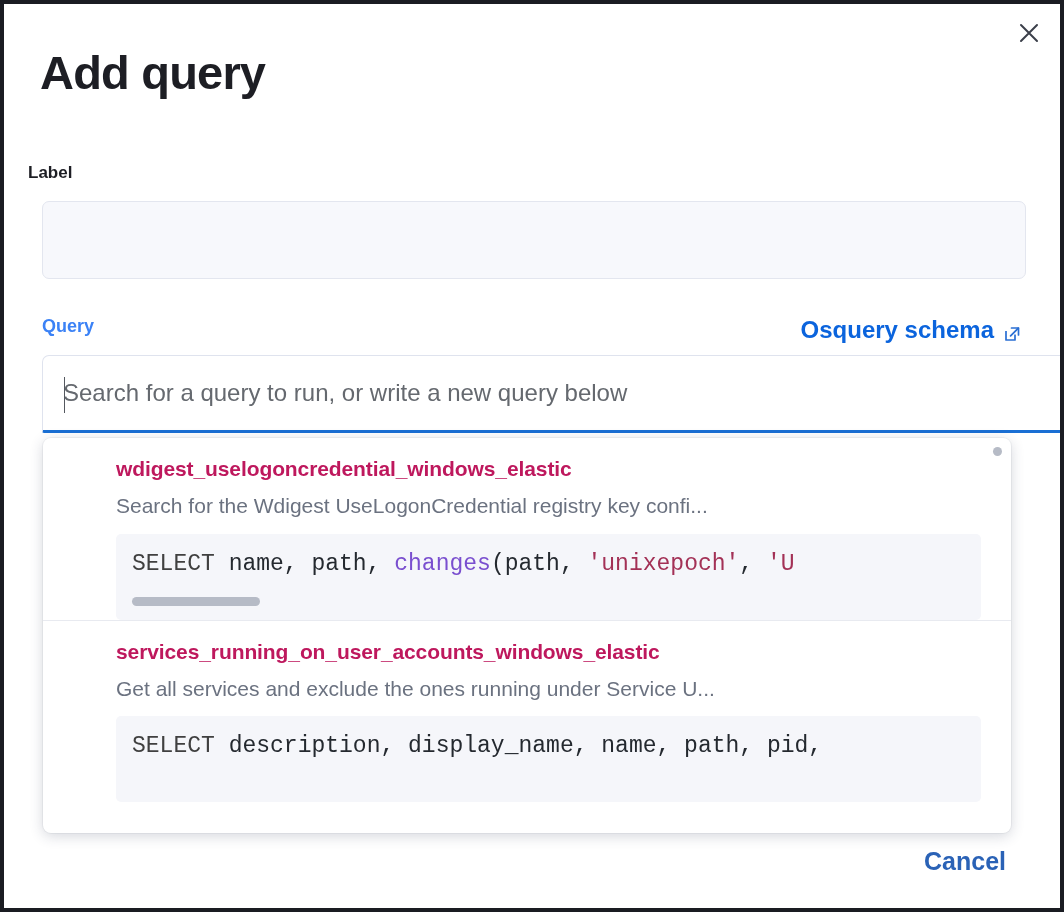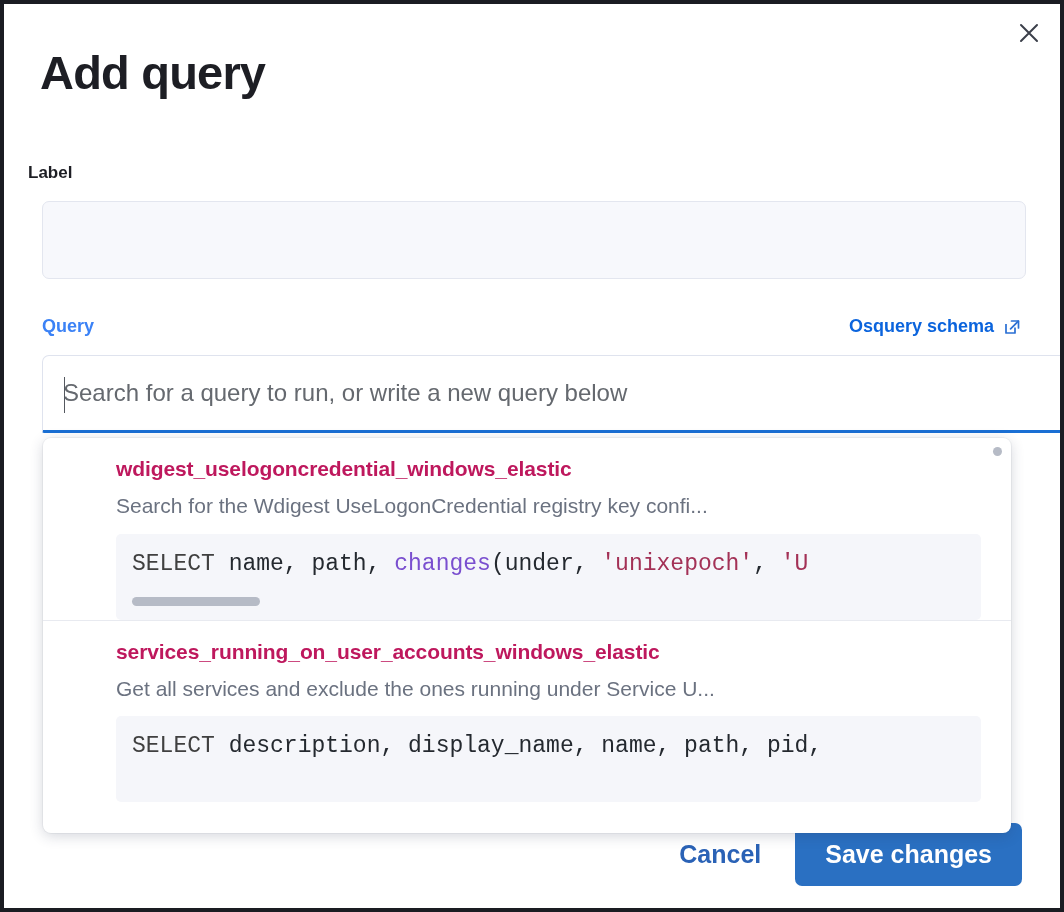--- a/index.html
+++ b/index.html
@@ -81,23 +81,23 @@
     top: 312px;
     font-size: 18px;
     font-weight: 700;
     color: #3b82f6;
   }
   #schema-link {
     position: absolute;
     right: 38px;
     top: 312px;
     display: flex;
-    align-items: flex-start;
+    align-items: flex-end;
     gap: 8px;
-    font-size: 18px;
+    font-size: 24px;
     font-weight: 700;
     color: #0b64dd;
     text-decoration: none;
     cursor: pointer;
     white-space: nowrap;
   }
   #schema-link svg { display: block; margin-top: 1px; }
 
   
   #query-combo {
@@ -283,32 +283,31 @@
     </span>
   </div>
 
   <div id="dropdown">
     <div id="dropdown-scroll-thumb"></div>
 
     <div class="dd-item">
       <div class="dd-title">wdigest_uselogoncredential_windows_elastic</div>
       <div class="dd-desc">Search for the Wdigest UseLogonCredential registry key confi...</div>
       <div class="dd-code">
-        <div class="dd-code-line"><span class="tok-kw">SELECT</span><span class="tok-pl"> name, path, </span><span class="tok-fn">changes</span><span class="tok-pl">(under, </span><span class="tok-str">'unixepoch'</span><span class="tok-pl">, </span><span class="tok-str">'U</span></div>
+        <div class="dd-code-line"><span class="tok-kw">SELECT</span><span class="tok-pl"> name, path, </span><span class="tok-fn">changes</span><span class="tok-pl">(path, </span><span class="tok-str">'unixepoch'</span><span class="tok-pl">, </span><span class="tok-str">'U</span></div>
         <div class="code-hbar"></div>
       </div>
     </div>
 
     <div class="dd-item">
       <div class="dd-title">services_running_on_user_accounts_windows_elastic</div>
       <div class="dd-desc">Get all services and exclude the ones running under Service U...</div>
       <div class="dd-code">
         <div class="dd-code-line"><span class="tok-kw">SELECT</span><span class="tok-pl"> description, display_name, name, path, pid,</span></div>
       </div>
     </div>
   </div>
 
   <div id="footer">
     <button id="cancel-button">Cancel</button>
-    <button id="save-button">Save changes</button>
   </div>
 
 </div>
 
 </body></html>

